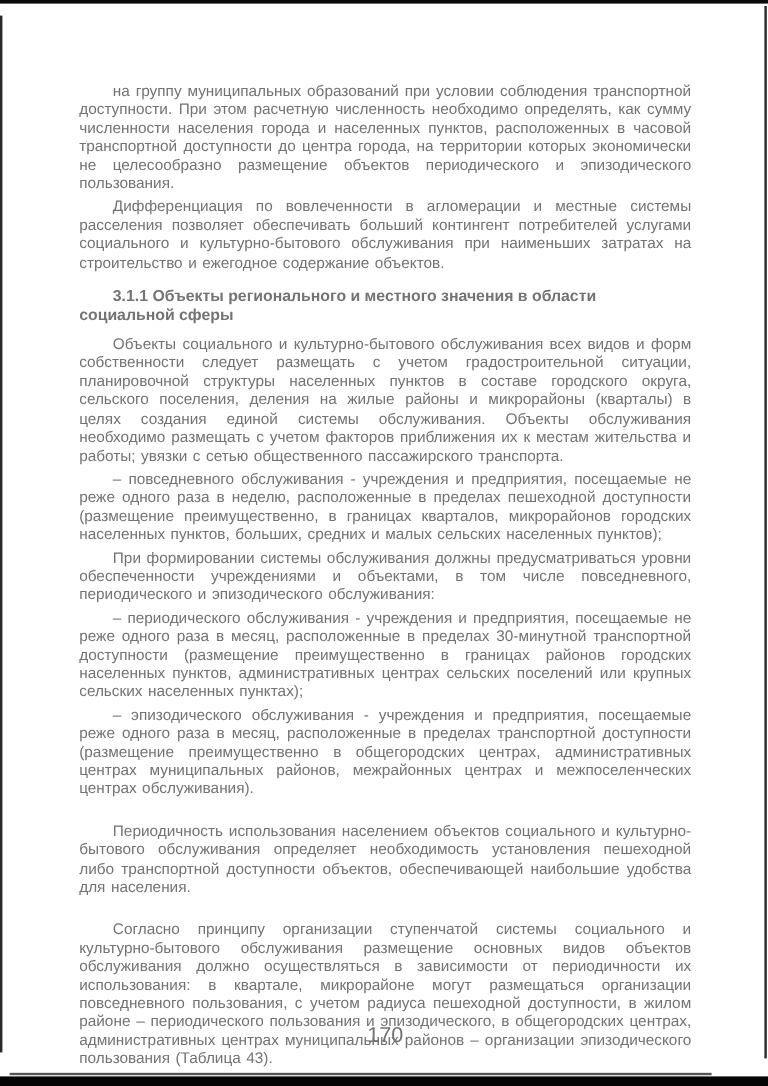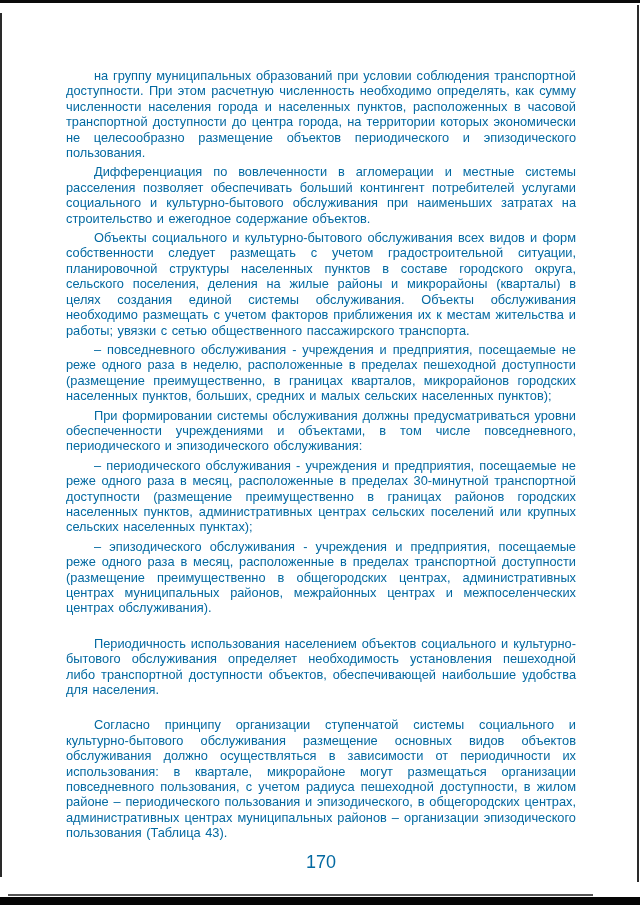--- a/index.html
+++ b/index.html
@@ -3,21 +3,21 @@
 <meta charset="utf-8">
 <style>
   html, body { margin: 0; padding: 0; background: #e8e8e8; }
   .page {
     position: relative;
     width: 640px;
     height: 905px;
     margin: 0 auto;
     background: #ffffff;
     font-family: "Liberation Sans", "DejaVu Sans", sans-serif;
-    color: #0369a1;
+    color: #737373;
     overflow: hidden;
   }
   
   .frame-top    { position: absolute; top: 0;    left: 0;    width: 640px; height: 3px; background: #0a0a0a; }
   .frame-left   { position: absolute; top: 13px; left: 0;    width: 2px;  height: 864px; background: #2a2a2a; }
   .frame-right  { position: absolute; top: 5px;  left: 637px; width: 2px; height: 877px; background: #2a2a2a; }
   .frame-bottom-thin { position: absolute; top: 894px; left: 8px; width: 585px; height: 2px; background: #555; }
   .frame-bottom { position: absolute; top: 897px; left: 0; width: 640px; height: 8px; background: #050505; }
 
   .content {
@@ -63,20 +63,21 @@
   <div class="frame-left"></div>
   <div class="frame-right"></div>
   <div class="frame-bottom-thin"></div>
   <div class="frame-bottom"></div>
 
   <div class="content">
     <p class="para">на группу муниципальных образований при условии соблюдения транспортной доступности. При этом расчетную численность необходимо определять, как сумму численности населения города и населенных пунктов, расположенных в часовой транспортной доступности до центра города, на территории которых экономически не целесообразно размещение объектов периодического и эпизодического пользования.</p>
 
     <p class="para">Дифференциация по вовлеченности в агломерации и местные системы расселения позволяет обеспечивать больший контингент потребителей услугами социального и культурно-бытового обслуживания при наименьших затратах на строительство и ежегодное содержание объектов.</p>
 
+    <h3 class="heading">3.1.1 Объекты регионального и местного значения в области социальной сферы</h3>
 
     <p class="para">Объекты социального и культурно-бытового обслуживания всех видов и форм собственности следует размещать с учетом градостроительной ситуации, планировочной структуры населенных пунктов в составе городского округа, сельского поселения, деления на жилые районы и микрорайоны (кварталы) в целях создания единой системы обслуживания. Объекты обслуживания необходимо размещать с учетом факторов приближения их к местам жительства и работы; увязки с сетью общественного пассажирского транспорта.</p>
 
     <p class="para">– повседневного обслуживания - учреждения и предприятия, посещаемые не реже одного раза в неделю, расположенные в пределах пешеходной доступности (размещение преимущественно, в границах кварталов, микрорайонов городских населенных пунктов, больших, средних и малых сельских населенных пунктов);</p>
 
     <p class="para last-open">При формировании системы обслуживания должны предусматриваться уровни обеспеченности учреждениями и объектами, в том числе повседневного, периодического и эпизодического обслуживания:</p>
 
     <p class="para">– периодического обслуживания - учреждения и предприятия, посещаемые не реже одного раза в месяц, расположенные в пределах 30-минутной транспортной доступности (размещение преимущественно в границах районов городских населенных пунктов, административных центрах сельских поселений или крупных сельских населенных пунктах);</p>
 
     <p class="para">– эпизодического обслуживания - учреждения и предприятия, посещаемые реже одного раза в месяц, расположенные в пределах транспортной доступности (размещение преимущественно в общегородских центрах, административных центрах муниципальных районов, межрайонных центрах и межпоселенческих центрах обслуживания).</p>

